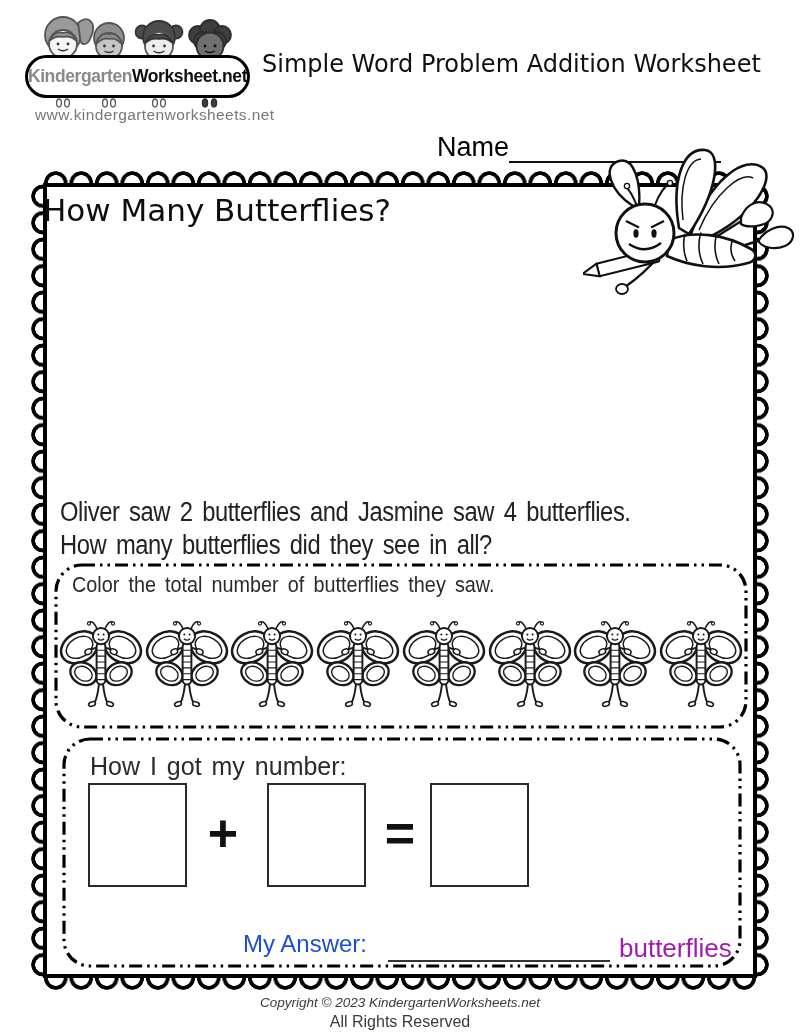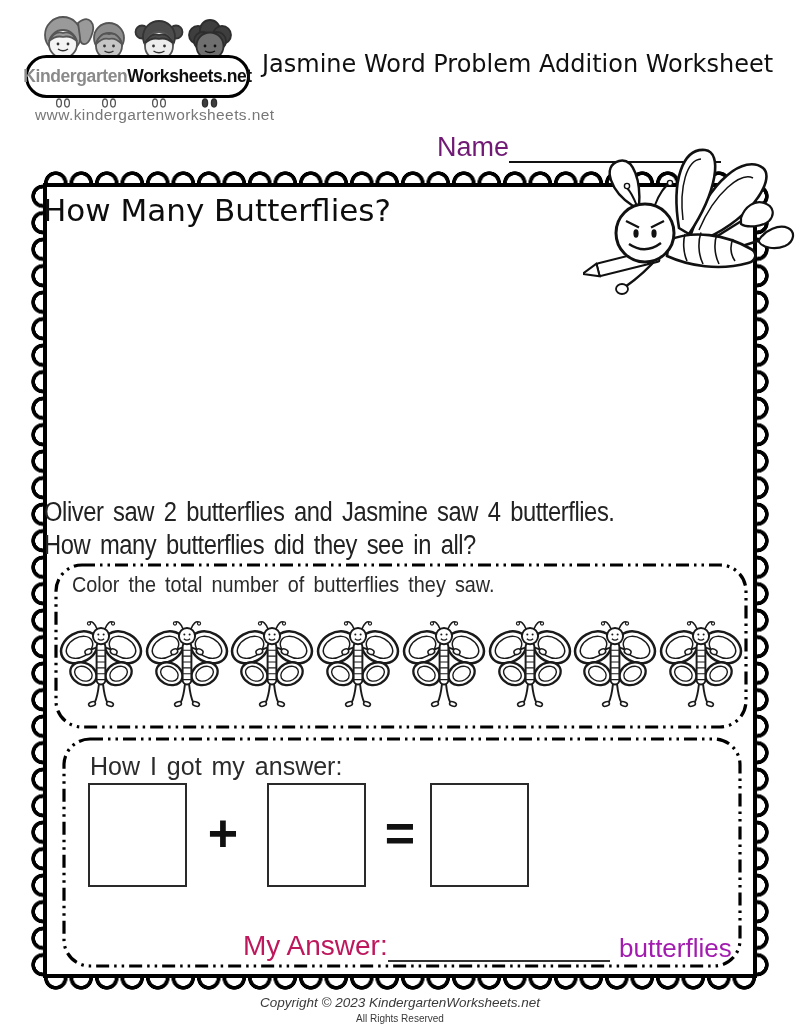--- a/index.html
+++ b/index.html
@@ -11,21 +11,21 @@
   .logo svg{position:absolute;left:0;top:0;}
   .banner{position:absolute;left:0;top:47px;width:219px;height:37px;background:#fff;
           border:3.5px solid #000;border-radius:22px;display:flex;align-items:center;
           justify-content:center;font-weight:bold;font-size:17.5px;letter-spacing:-0.4px;white-space:nowrap;}
   .banner .gray{color:#8a8a8a;}
   .banner .black{color:#0f0f0f;}
   .url{position:absolute;left:27px;top:106px;font-size:15.5px;letter-spacing:0.4px;color:#777;margin-left:8px;}
   .title{position:absolute;left:262px;top:50px;font-family:"DejaVu Sans",sans-serif;
          font-size:24px;color:#101010;white-space:nowrap;}
   .name-row{position:absolute;left:437px;top:114px;display:flex;align-items:flex-end;}
-  .name-label{font-size:27px;color:#701a75;margin-top:18px;}
+  .name-label{font-size:27px;color:#000000;margin-top:18px;}
   .name-line{width:212px;height:34px;border-bottom:2.5px solid #111;}
 
   
   .frame{position:absolute;left:43px;top:183px;width:714px;height:795px;
          border:4px solid #000;box-sizing:border-box;background:#fff;}
   .sc{position:absolute;}
   .sc-top{left:43px;top:169px;width:714px;height:14px;
     background-image:radial-gradient(circle at 50% 100%, #fff 7.6px, rgba(0,0,0,0) 8px),
                      radial-gradient(circle at 50% 100%, #000 11.4px, rgba(0,0,0,0) 12px);
     background-size:25.5px 14px;}
@@ -52,44 +52,44 @@
   .colorbox{left:54px;top:563px;width:694px;height:166px;}
   .answerbox{left:62px;top:737px;width:680px;height:231px;}
 
   .draw-label{position:absolute;left:17px;top:14px;font-family:"DejaVu Sans",sans-serif;
               font-size:22.5px;color:#151515;}
   .color-label{position:absolute;left:18px;top:9px;font-size:22px;color:#2b2b2b;
                word-spacing:4px;white-space:nowrap;transform:scaleX(.9);transform-origin:0 0;}
   .work-label{position:absolute;left:28px;top:15px;font-size:25px;color:#2b2b2b;word-spacing:3px;}
 
   
-  .problem{position:absolute;left:44px;top:496px;width:740px;}
+  .problem{position:absolute;left:60px;top:496px;width:740px;}
   .pline{font-size:27px;line-height:33px;color:#222;letter-spacing:-0.5px;word-spacing:4px;
          white-space:nowrap;transform:scaleX(.88);transform-origin:0 0;}
 
   
   .bflies{position:absolute;left:5px;right:5px;top:47px;display:flex;justify-content:space-between;}
   .bfly{display:block;width:84px;height:104px;}
 
   
   .sq{position:absolute;top:46px;width:95px;height:100px;border:2px solid #2a2a2a;background:#fff;}
   .sq1{left:26px;} .sq2{left:205px;} .sq3{left:368px;}
   .op{position:absolute;top:46px;width:70px;height:100px;line-height:100px;text-align:center;
       font-size:52px;font-weight:bold;color:#111;}
   .plus{left:126px;} .eq{left:303px;}
-  .ans-label{position:absolute;left:181px;top:193px;font-size:28px;color:#be185d;}
+  .ans-label{position:absolute;left:181px;top:193px;font-size:24px;color:#1d4ed8;}
   .ans-blank{position:absolute;left:326px;top:193px;width:222px;height:30px;border-bottom:2.5px solid #333;}
   .ans-unit{position:absolute;left:557px;top:196px;font-size:26px;color:#a21caf;}
 
   
   .fairy{position:absolute;left:583px;top:140px;width:215px;height:178px;}
 
   
   .foot1{position:absolute;left:0;top:995px;width:800px;text-align:center;font-size:13.5px;color:#3a3a3a;font-style:italic;}
-  .foot2{position:absolute;left:0;top:1013px;width:800px;text-align:center;font-size:10px;color:#3a3a3a;}
+  .foot2{position:absolute;left:0;top:1013px;width:800px;text-align:center;font-size:16px;color:#3a3a3a;}
 </style>
 </head>
 <body>
 
 <div class="page">
 
   <div class="logo">
     <svg width="230" height="104" viewBox="0 0 230 104">
 
       <g stroke="#555" stroke-width="1.8">
@@ -140,26 +140,26 @@
         <ellipse cx="80" cy="95" rx="2.4" ry="4"></ellipse>
           <ellipse cx="88" cy="95" rx="2.4" ry="4"></ellipse>
         <ellipse cx="130" cy="95" rx="2.4" ry="4"></ellipse>
           <ellipse cx="138" cy="95" rx="2.4" ry="4"></ellipse>
         <ellipse cx="180" cy="95" rx="2.6" ry="4" fill="#3e3e3e" stroke="#2d2d2d"></ellipse>
         <ellipse cx="189" cy="95" rx="2.6" ry="4" fill="#3e3e3e" stroke="#2d2d2d"></ellipse>
       </g>
     </svg>
     <div class="banner">
       <span class="gray">Kindergarten</span>
-        <span class="black">Worksheets.net</span>
+        <span class="black">Worksheet.net</span>
     </div>
   </div>
 
   <div class="url">www.kindergartenworksheets.net</div>
-  <div class="title">Jasmine Word Problem Addition Worksheet</div>
+  <div class="title">Simple Word Problem Addition Worksheet</div>
 
   <div class="name-row">
     <span class="name-label">Name</span>
     <span class="name-line"></span>
   </div>
 
   <div class="sc sc-top"></div>
   <div class="sc sc-bottom"></div>
   <div class="sc sc-left"></div>
   <div class="sc sc-right"></div>
@@ -419,21 +419,21 @@
           <path d="M39.8,28.2 Q43,31 46.2,28.2" fill="none" stroke-width="1.4"></path>
         </g>
       </svg>
       </div>
   </div>
 
   <div class="dashbox answerbox">
     <svg class="border" width="680" height="231" viewBox="0 0 680 231">
       <rect x="2" y="2" width="676" height="227" rx="26" fill="none" stroke="#000" stroke-width="3.2" stroke-dasharray="13 5 2.5 5 2.5 5"></rect>
     </svg>
-    <div class="work-label">How I got my answer:</div>
+    <div class="work-label">How I got my number:</div>
     <div class="sq sq1"></div>
     <div class="op plus">+</div>
     <div class="sq sq2"></div>
     <div class="op eq">=</div>
     <div class="sq sq3"></div>
     <div class="ans-label">My Answer:</div>
     <div class="ans-blank"></div>
     <div class="ans-unit">butterflies</div>
   </div>
 

